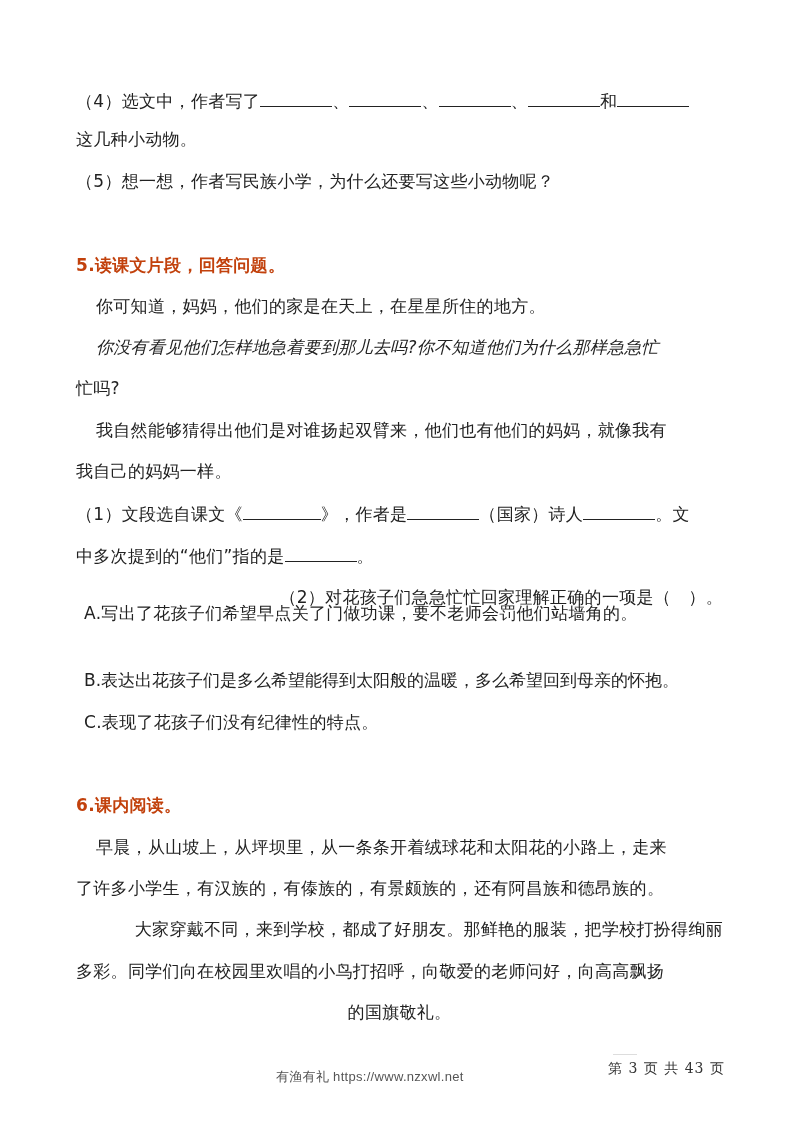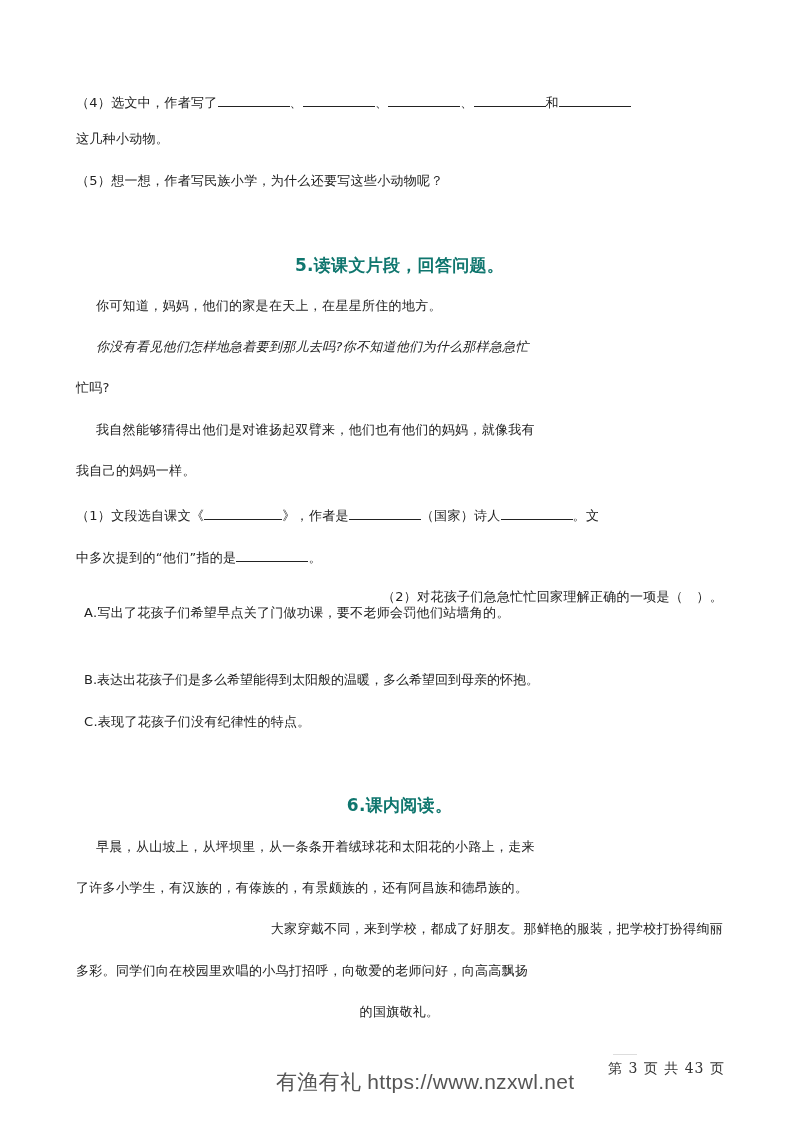--- a/index.html
+++ b/index.html
@@ -3,35 +3,35 @@
 <meta charset="utf-8">
 <style>
   html, body { margin: 0; padding: 0; background: #ffffff; }
   body {
     width: 793px; height: 1122px; position: relative; overflow: hidden;
     font-family: "DejaVu Sans", "Liberation Sans", sans-serif;
     color: #222222;
   }
   .line {
     position: absolute; left: 76px; right: 70px;
-    font-size: 13px; line-height: 24px; white-space: nowrap;
+    font-size: 17px; line-height: 24px; white-space: nowrap;
     letter-spacing: 0.3px;
   }
   .indent { left: 96px; }
   .opt { left: 84px; }
-  .heading { font-weight: bold; font-size: 17px; color: #0f766e; text-align: center; }
+  .heading { font-weight: bold; font-size: 17px; color: #c2410c; }
   .blank {
     display: inline-block; border-bottom: 1.5px solid #222;
     height: 18px; vertical-align: baseline;
   }
   .b75 { width: 72px; }
   .b80 { width: 78px; }
   .footer-site {
     position: absolute; left: 276px; top: 1068px;
-    font-size: 21px; color: #555; font-family: "Liberation Sans", sans-serif;
+    font-size: 13px; color: #555; font-family: "Liberation Sans", sans-serif;
     letter-spacing: 0.3px;
   }
   .footer-page {
     position: absolute; left: 608px; top: 1060px;
     font-size: 14px; color: #333; font-family: "DejaVu Serif", serif;
     letter-spacing: 1px;
   }
   .footer-rule {
     position: absolute; left: 613px; top: 1054px; width: 24px; height: 1px; background: #ddd;
   }

